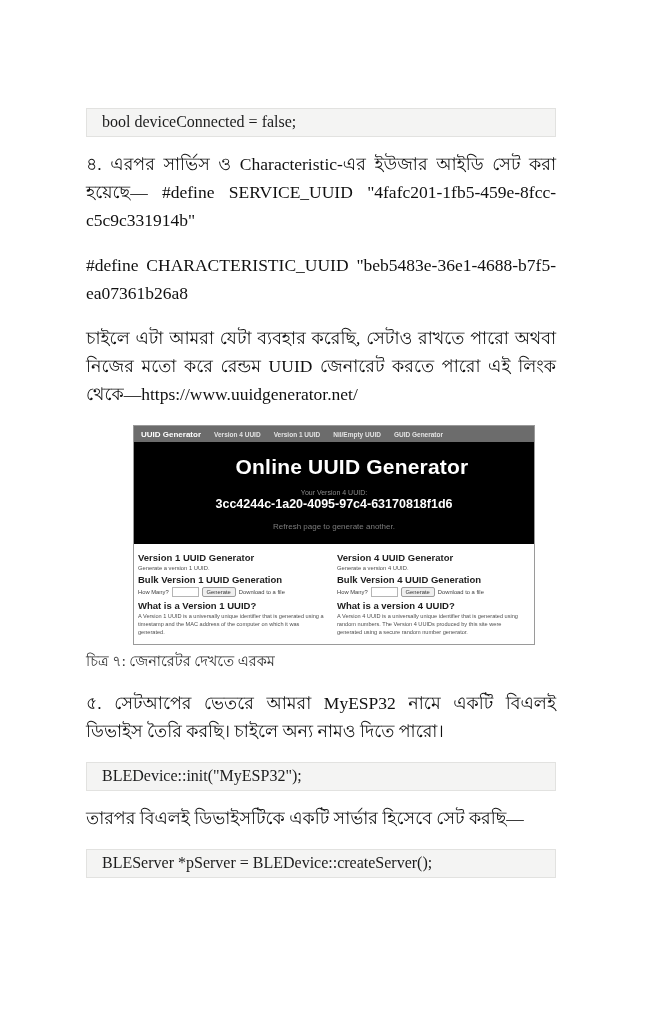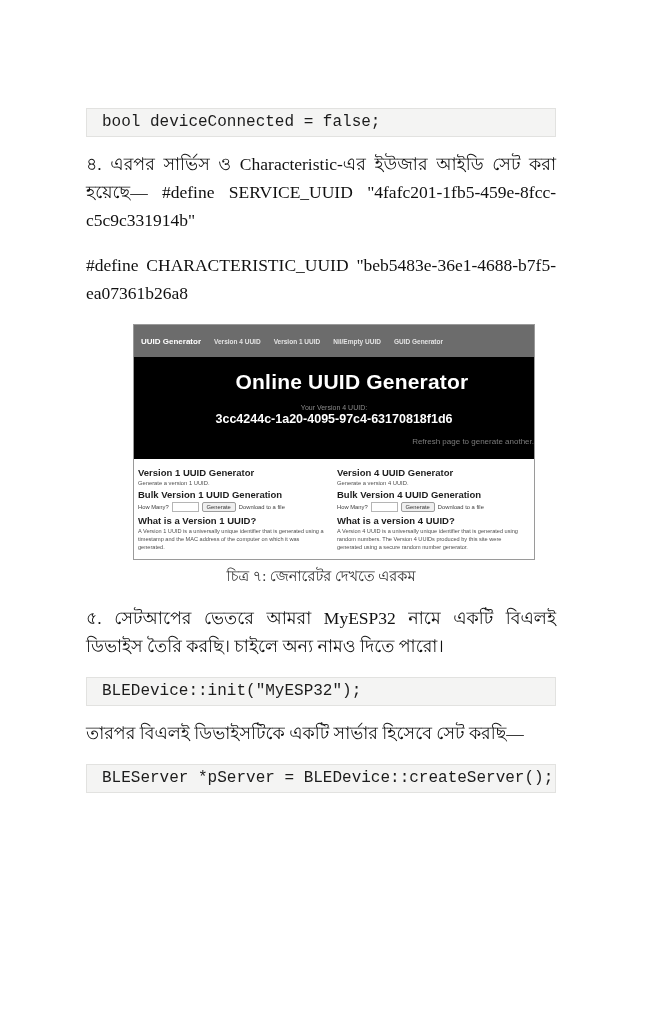--- a/index.html
+++ b/index.html
@@ -11,21 +11,21 @@
   }
   .content {
     width:470px;
     margin-left:86px;
     padding-top:108px;
   }
   .code-block {
     background:#f4f4f3;
     border:1px solid #e2e2e0;
     padding:4px 15px 5px;
-    font-family:Liberation Mono, monospace;
+    font-family:Liberation Serif, serif;
     font-size:16px;
     color:#1c1c1c;
     white-space:pre;
     margin-bottom:13px;
   }
   p.para {
     font-size:17.5px;
     line-height:1.6;
     text-align:justify;
     margin-bottom:17px;
@@ -35,73 +35,74 @@
 
   
   figure.shot {
     width:402px;
     margin:2px 0 5px 47px;
     border:1px solid #9a9a9a;
     font-family:"Liberation Sans", sans-serif;
   }
   .fig-nav {
     background:#6c6c6c;
-    height:32px;
+    height:16px;
     display:flex; align-items:center;
     padding:0 7px; gap:13px;
   }
   .fig-brand { color:#ffffff; font-weight:bold; font-size:8px; white-space:nowrap; }
   .fig-nav-item { color:#e3e3e3; font-size:6.5px; font-weight:bold; white-space:nowrap; }
   .fig-hero {
     background:#000000;
     text-align:center;
     padding:13px 0 13px;
   }
   .fig-hero-title { color:#ffffff; font-size:21px; font-weight:bold; letter-spacing:0.2px;padding-left:36px; }
   .fig-uuid-label { color:#8b8b8b; font-size:7px; margin-top:10px; }
   .fig-uuid { color:#ffffff; font-size:12.5px; font-weight:bold; margin-top:1px; }
-  .fig-note { color:#7c7c7c; font-size:8px; margin-top:11px;text-align:right; }
+  .fig-note { color:#7c7c7c; font-size:8px; margin-top:11px; }
   .fig-body {
     background:#ffffff;
     display:flex;
     gap:10px;
     padding:5px 8px 7px 4px;
   }
   .fig-col { flex:1; min-width:0; }
   .fig-h { font-size:9.5px; font-weight:bold; color:#1d1d1d; margin:3px 0 2px; }
   .fig-small { font-size:5.8px; color:#4e4e4e; margin-bottom:2px; }
   .fig-form { display:flex; align-items:center; gap:3px; font-size:5.8px; color:#3e3e3e; margin:2px 0 3px; }
   .fig-input { width:27px; height:10px; border:1px solid #b5b5b5; background:#fff; }
   .fig-btn {
     font-family:"Liberation Sans", sans-serif;
     font-size:5.8px; color:#333;
     border:1px solid #9c9c9c; background:#f0f0f0;
     padding:1px 4px; border-radius:2px;
   }
   .fig-para { font-size:5.6px; color:#4e4e4e; line-height:1.42; }
 
   figcaption.fig-caption, .fig-caption {
-    text-align:center;
+    text-align:left;
     font-size:14.5px;
     color:#2d2d2d;
     margin:0 0 15px 0;
   }
 </style>
 </head>
 <body>
 
 <div class="content">
 
   <div class="code-block">bool deviceConnected = false;</div>
 
 
   <p class="para">৪. এরপর সার্ভিস ও Characteristic-এর ইউজার আইডি সেট করা হয়েছে— #define SERVICE_UUID "4fafc201-1fb5-459e-8fcc-c5c9c331914b"</p>
 
   <p class="para">#define CHARACTERISTIC_UUID "beb5483e-36e1-4688-b7f5-ea07361b26a8</p>
 
+  <p class="para"><span>চাইলে এটা আমরা যেটা ব্যবহার করেছি, সেটাও রাখতে পারো অথবা নিজের মতো করে রেন্ডম UUID জেনারেট করতে পারো এই লিংক থেকে—</span><span class="url">https://www.uuidgenerator.net/</span></p>
 
   <figure class="shot">
     <div class="fig-nav">
       <span class="fig-brand">UUID Generator</span>
       <span class="fig-nav-item">Version 4 UUID</span>
       <span class="fig-nav-item">Version 1 UUID</span>
       <span class="fig-nav-item">Nil/Empty UUID</span>
       <span class="fig-nav-item">GUID Generator</span>
     </div>
 

